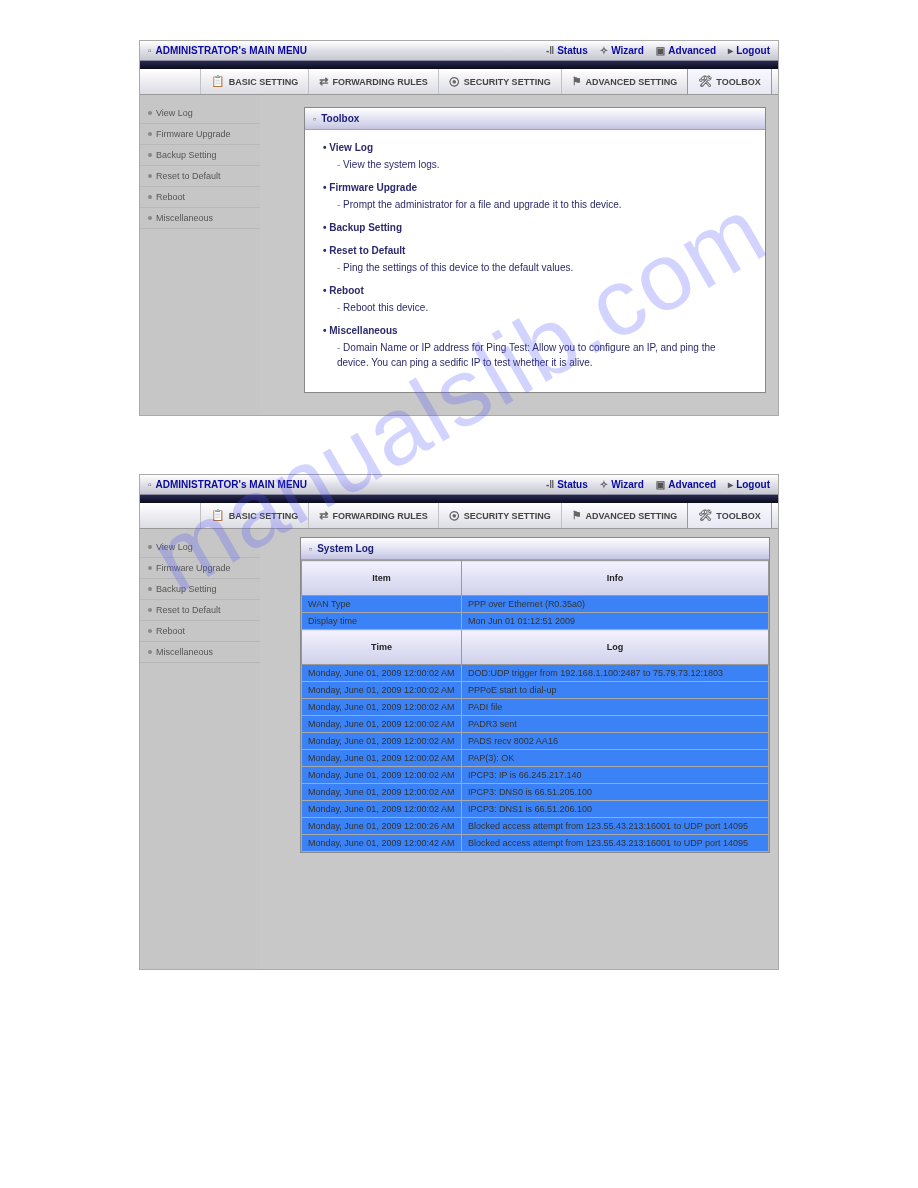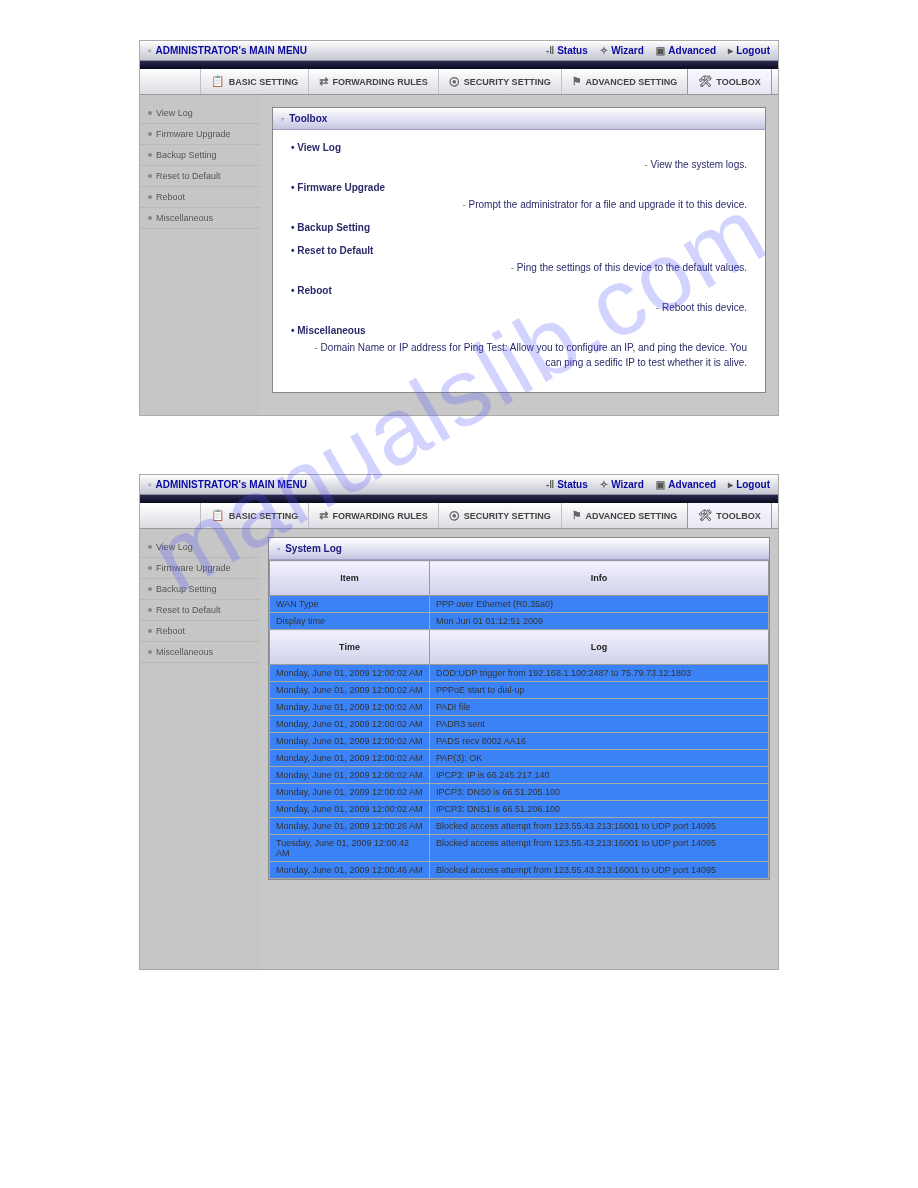--- a/index.html
+++ b/index.html
@@ -85,21 +85,21 @@
     border-left: 1px solid #c0c0c8;
     cursor: pointer;
   }
   .tab.active {
     background: linear-gradient(#f8f8ff, #e8e8f4);
     border-left: 1px solid #999;
     border-right: 1px solid #999;
   }
   .tab-icon { font-size: 11px; color: #666; }
   
-  .body-split { display: flex; min-height: 320px; }
+  .body-split { display: flex; min-height: 320px; gap: 32px; }
   .sidebar {
     width: 120px;
     background: #c6c6c6;
     padding: 8px 0;
   }
   .sidebar-item {
     padding: 5px 8px;
     font-size: 9px;
     color: #555;
     border-bottom: 1px solid #b8b8b8;
@@ -143,21 +143,21 @@
   }
   .card-body {
     padding: 10px 18px 14px 18px;
     font-size: 10px;
     color: #2a2a6a;
     line-height: 1.5;
   }
   .tb-item { margin-bottom: 8px; }
   .tb-title { font-weight: bold; margin-bottom: 2px; }
   .tb-title::before { content: "• "; }
-  .tb-desc { padding-left: 14px; text-align: right; }
+  .tb-desc { padding-left: 14px; }
   .tb-desc::before { content: "- "; color: #888; }
   
   table.log {
     width: 100%;
     border-collapse: collapse;
     font-size: 9px;
   }
   table.log th {
     background: linear-gradient(#f2f2ff, #d0d0ea);
     color: #222;
@@ -424,25 +424,21 @@
               </tr>
               <tr>
                 <td class="time-col">Monday, June 01, 2009 12:00:02 AM</td>
                 <td>IPCP3: DNS1 is 66.51.206.100</td>
               </tr>
               <tr>
                 <td class="time-col">Monday, June 01, 2009 12:00:26 AM</td>
                 <td>Blocked access attempt from 123.55.43.213:16001 to UDP port 14095</td>
               </tr>
               <tr>
-                <td class="time-col">Tuesday, June 01, 2009 12:00:42 AM</td>
-                <td>Blocked access attempt from 123.55.43.213:16001 to UDP port 14095</td>
-              </tr>
-              <tr>
-                <td class="time-col">Monday, June 01, 2009 12:00:46 AM</td>
+                <td class="time-col">Monday, June 01, 2009 12:00:42 AM</td>
                 <td>Blocked access attempt from 123.55.43.213:16001 to UDP port 14095</td>
               </tr>
             </tbody>
         </table>
       </div>
     </div>
   </div>
 </div>
 
 </body></html>

